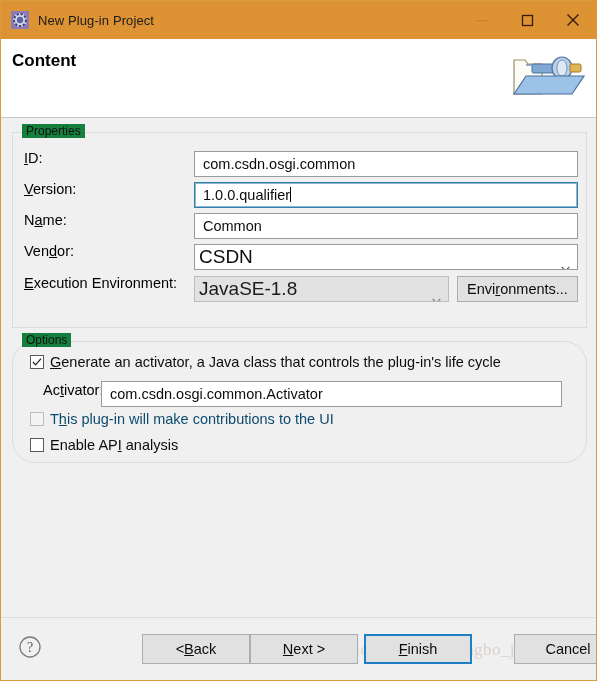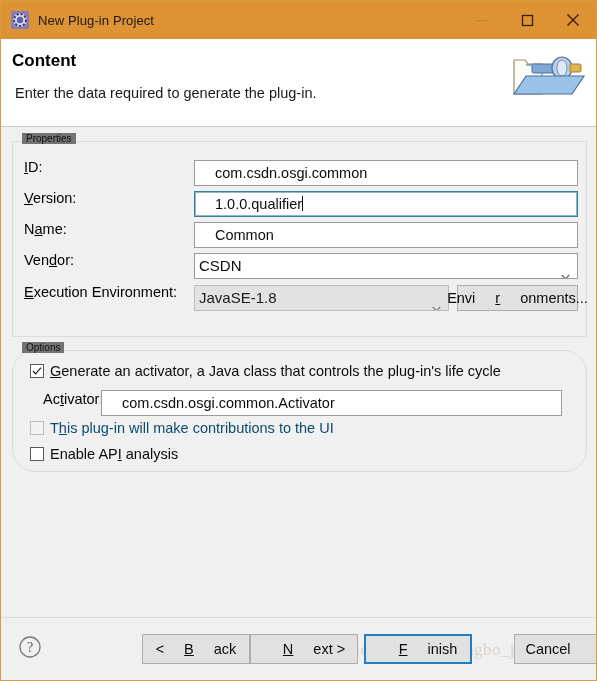--- a/index.html
+++ b/index.html
@@ -54,21 +54,21 @@
     width: 46px;
     display: flex;
     align-items: center;
     justify-content: center;
     cursor: default;
   }
   .win-btn svg { display: block; }
 
   
   .header {
-    height: 88px;
+    height: 79px;
     background: #ffffff;
     border-bottom: 1px solid #c8c8c8;
     position: relative;
     box-sizing: border-box;
   }
   .header-title {
     position: absolute;
     left: 11px;
     top: 12px;
     font-size: 17px;
@@ -100,23 +100,23 @@
 
   .group {
     position: absolute;
     border: 1px solid #dcdcdc;
     box-sizing: border-box;
   }
   .group-title {
     position: absolute;
     top: -9px;
     left: 9px;
-    background: #737373;
+    background: #15803d;
     padding: 0 4px;
-    font-size: 10px;
+    font-size: 12px;
     color: #111111;
   }
 
   #group-properties { left: 11px; top: 14px; width: 575px; height: 196px; }
   #group-options    { left: 11px; top: 223px; width: 575px; height: 122px; border-radius: 23px; }
 
   .field-label {
     position: absolute;
     font-size: 14.5px;
     color: #000000;
@@ -125,21 +125,21 @@
   .mn { text-decoration: underline; }
 
   .textbox {
     position: absolute;
     box-sizing: border-box;
     background: #ffffff;
     border: 1px solid #9a9a9a;
     font-family: "Liberation Sans", sans-serif;
     font-size: 14.5px;
     color: #0c0c0c;
-    padding: 0 20px;
+    padding: 0 8px;
     height: 26px;
     line-height: 24px;
     white-space: nowrap;
     overflow: hidden;
   }
   .textbox.focused {
     border: 1px solid #2f7fa8;
     outline: 1px solid #8fb8cf;
     outline-offset: -2px;
   }
@@ -151,21 +151,21 @@
     vertical-align: -2px;
     margin-left: 0px;
   }
 
   .combo {
     position: absolute;
     box-sizing: border-box;
     height: 26px;
     background: #ffffff;
     border: 1px solid #9a9a9a;
-    font-size: 15px;
+    font-size: 19px;
     color: #0c0c0c;
     line-height: 24px;
     padding: 0 22px 18px 4px;
     white-space: nowrap;
     overflow: hidden;
   }
   .combo.readonly {
     background: #e2e2e2;
     border: 1px solid #bdbdbd;
     color: #1c1c1c;
@@ -186,21 +186,20 @@
     border: 1px solid #adadad;
     font-family: "Liberation Sans", sans-serif;
     font-size: 14.5px;
     color: #0c0c0c;
     text-align: center;
     white-space: nowrap;
     cursor: default;
     display: flex;
     align-items: center;
     justify-content: center;
-    gap: 20px;
   }
   .btn.default-focus {
     border: 2px solid #1f7fc4;
     background: #e1e1e1;
   }
 
   
   .cb-row {
     position: absolute;
     display: flex;
@@ -286,21 +285,20 @@
       <div class="win-btn">
         <svg width="14" height="14" viewBox="0 0 14 14">
           <path d="M1.5 1.5 L12.5 12.5 M12.5 1.5 L1.5 12.5" stroke="#351d07" stroke-width="1.4"></path>
         </svg>
       </div>
     </div>
   </div>
 
   <div class="header">
     <div class="header-title">Content</div>
-    <div class="header-desc">Enter the data required to generate the plug-in.</div>
     <div class="header-img">
       <svg width="88" height="70" viewBox="0 0 88 70">
 
         <path d="M12 18 L12 52 L40 52 L40 22 L26 22 L23 18 Z" fill="#fdfdf6" stroke="#9a8f6a" stroke-width="1.2"></path>
 
         <rect x="30" y="22" width="26" height="9" rx="1.5" fill="#7fa8d6" stroke="#4a6e9c" stroke-width="1"></rect>
         <ellipse cx="60" cy="26" rx="10" ry="11" fill="#b9cfe8" stroke="#53749e" stroke-width="1.2"></ellipse>
         <ellipse cx="60" cy="26" rx="5" ry="8" fill="#dfe9f5" stroke="#6d8db5" stroke-width="0.9"></ellipse>
         <rect x="68" y="22" width="11" height="8" rx="1.5" fill="#e0b457" stroke="#9e7d2a" stroke-width="1"></rect>
         <path d="M24 23 L31 23" stroke="#6d8db5" stroke-width="1.4"></path>

